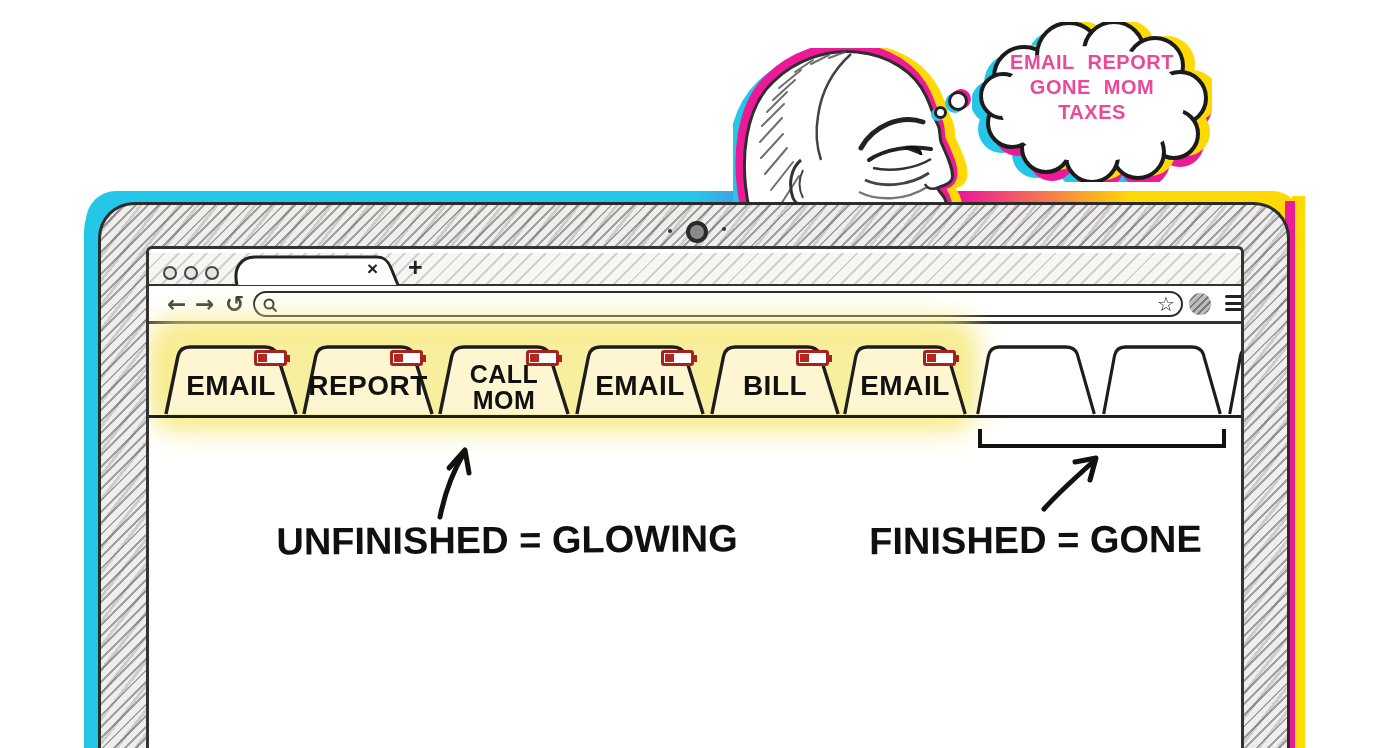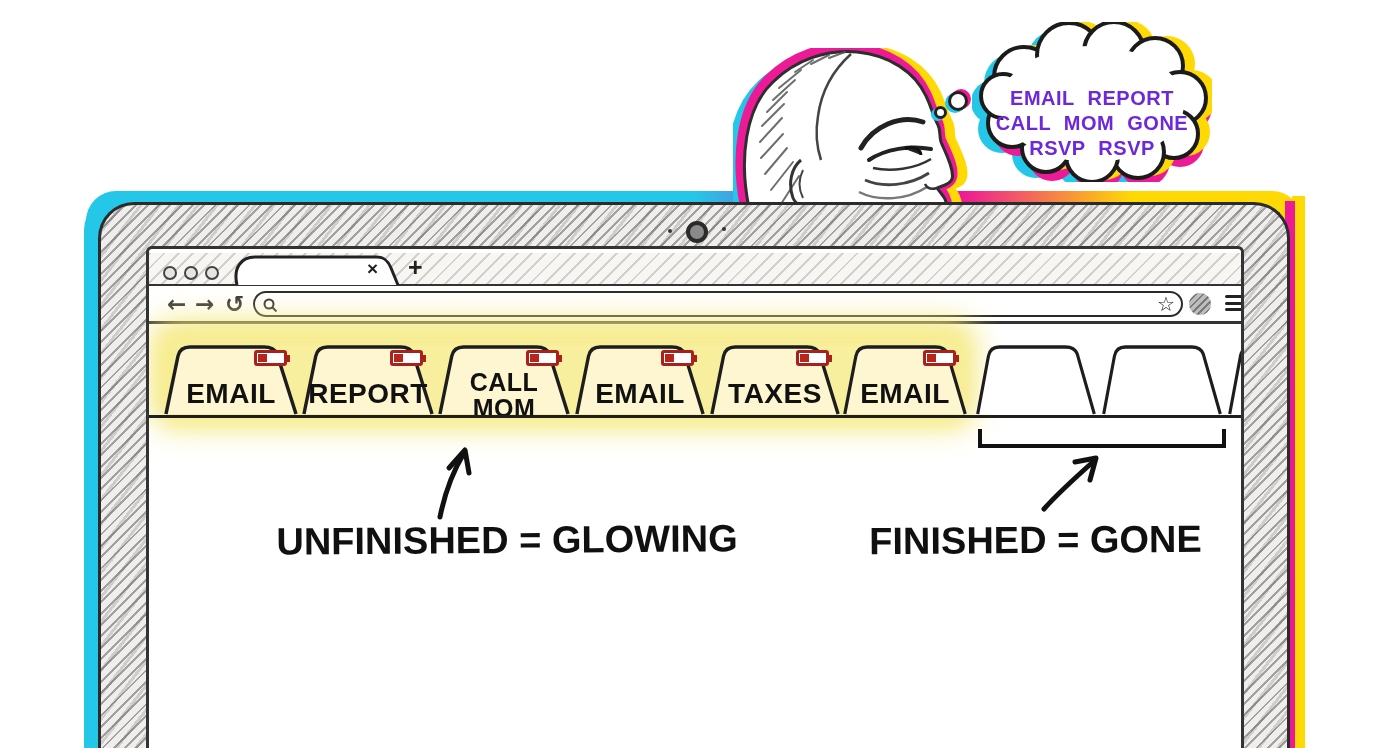--- a/index.html
+++ b/index.html
@@ -56,38 +56,38 @@
   #glow-band2{left:20px;top:88px;width:790px;height:86px;background:#f8ef9e;filter:blur(8px);}
   #tab-baseline{left:0;top:166px;width:1098px;height:3px;background:#1f1f1f;}
   .tab{top:95px;height:72px;}
   .tab svg{position:absolute;left:0;top:0;width:100%;height:100%;}
   .tp{stroke:#1d1d1d;stroke-width:3.5;fill:#fff;}
   .glowfill{fill:#fdf6d0;}
   .battery{position:absolute;right:12px;top:6px;width:33px;height:16px;border:3px solid #a8211c;
            border-radius:3px;background:#fff;box-sizing:border-box;}
   .bfill{position:absolute;left:1px;top:1px;width:9px;height:8px;background:#b5261c;}
   .bnub{position:absolute;right:-6px;top:2px;width:3.5px;height:7px;background:#a8211c;}
-  .tab-label{position:absolute;left:0;top:8px;width:100%;height:100%;display:flex;align-items:center;
+  .tab-label{position:absolute;left:0;top:0;width:100%;height:100%;display:flex;align-items:center;
              justify-content:center;padding-top:12px;box-sizing:border-box;font-weight:bold;font-size:28px;
              letter-spacing:.5px;color:#111;text-align:center;line-height:26px;}
   .two-line .tab-label{font-size:25px;padding-top:14px;}
 
   
   #bracket{left:829px;top:180px;width:248px;height:19px;border-left:4px solid #111;
            border-right:4px solid #111;border-bottom:4px solid #111;box-sizing:border-box;}
   .anno{font-weight:bold;font-size:38px;color:#101010;letter-spacing:0px;white-space:nowrap;}
   #anno-left{left:78px;top:270px;width:560px;text-align:center;transform:rotate(-.4deg);}
   #anno-right{left:714px;top:270px;width:345px;text-align:center;transform:rotate(-.4deg);}
   .arrow svg{display:block;}
 
   
   #head{left:733px;top:48px;width:260px;height:160px;z-index:3;}
   #cloud{left:972px;top:22px;width:240px;height:160px;z-index:6;}
   #cloud-text{left:992px;top:50px;width:200px;z-index:7;text-align:center;font-weight:bold;
-              font-size:20px;line-height:25px;color:#6d28d9;word-spacing:7px;letter-spacing:.5px;margin-top:36px;}
+              font-size:20px;line-height:25px;color:#ec4899;word-spacing:7px;letter-spacing:.5px;}
   .trail{border-radius:50%;background:#fff;border:3px solid #222;box-sizing:border-box;z-index:6;}
   #trail-big{left:948px;top:91px;width:20px;height:20px;}
   #trail-small{left:934px;top:106px;width:13px;height:13px;}
   .trail-sh{border-radius:50%;z-index:5;}
 </style>
 </head>
 <body>
 
 <div id="stage">
 
@@ -189,22 +189,21 @@
           <circle cx="120" cy="134" r="26"></circle>
           <circle cx="74" cy="126" r="24"></circle>
         <circle cx="40" cy="101" r="24"></circle>
           <circle cx="31" cy="74" r="22"></circle>
       </g>
       <ellipse cx="120" cy="82" rx="92" ry="58" fill="#ffffff"></ellipse>
     </g>
   </svg>
   <div id="cloud-text" class="abs">
     <div>EMAIL REPORT</div>
-    <div>CALL MOM GONE</div>
-    <div>RSVP RSVP</div>
+    <div>GONE MOM TAXES</div>
   </div>
 
   <div id="chroma-left" class="abs chroma" style="background:#25c7e8"></div>
   <div id="chroma-top" class="abs chroma" style="background:linear-gradient(90deg,#25c7e8 0%,#25c7e8 50%,#8a3fd0 62%,#ec1a96 72%,#ffd903 86%,#ffd903 100%)"></div>
   <div id="chroma-right-y" class="abs chroma" style="background:#ffd903"></div>
   <div id="chroma-right-m" class="abs chroma" style="background:#ec1a96"></div>
 
   <div id="laptop" class="abs hatch-dark"></div>
   <div id="webcam" class="abs"></div>
   <div class="abs cam-dot" style="left:668px;top:229px"></div>
@@ -283,21 +282,21 @@
       <div class="tab-label">EMAIL</div>
     </div>
     <div class="abs tab" style="left:560px;width:132px">
       <svg viewBox="0 0 136 72" preserveAspectRatio="none">
           <path class="tp glowfill" d="M3,70 L15,12 Q17,3 27,3 L101,3 Q111,3 114,10 L133,70"></path>
         </svg>
       <div class="battery">
           <i class="bfill"></i>
           <i class="bnub"></i>
         </div>
-      <div class="tab-label">TAXES</div>
+      <div class="tab-label">BILL</div>
     </div>
     <div class="abs tab" style="left:693px;width:126px">
       <svg viewBox="0 0 136 72" preserveAspectRatio="none">
           <path class="tp glowfill" d="M3,70 L15,12 Q17,3 27,3 L101,3 Q111,3 114,10 L133,70"></path>
         </svg>
       <div class="battery">
           <i class="bfill"></i>
           <i class="bnub"></i>
         </div>
       <div class="tab-label">EMAIL</div>

